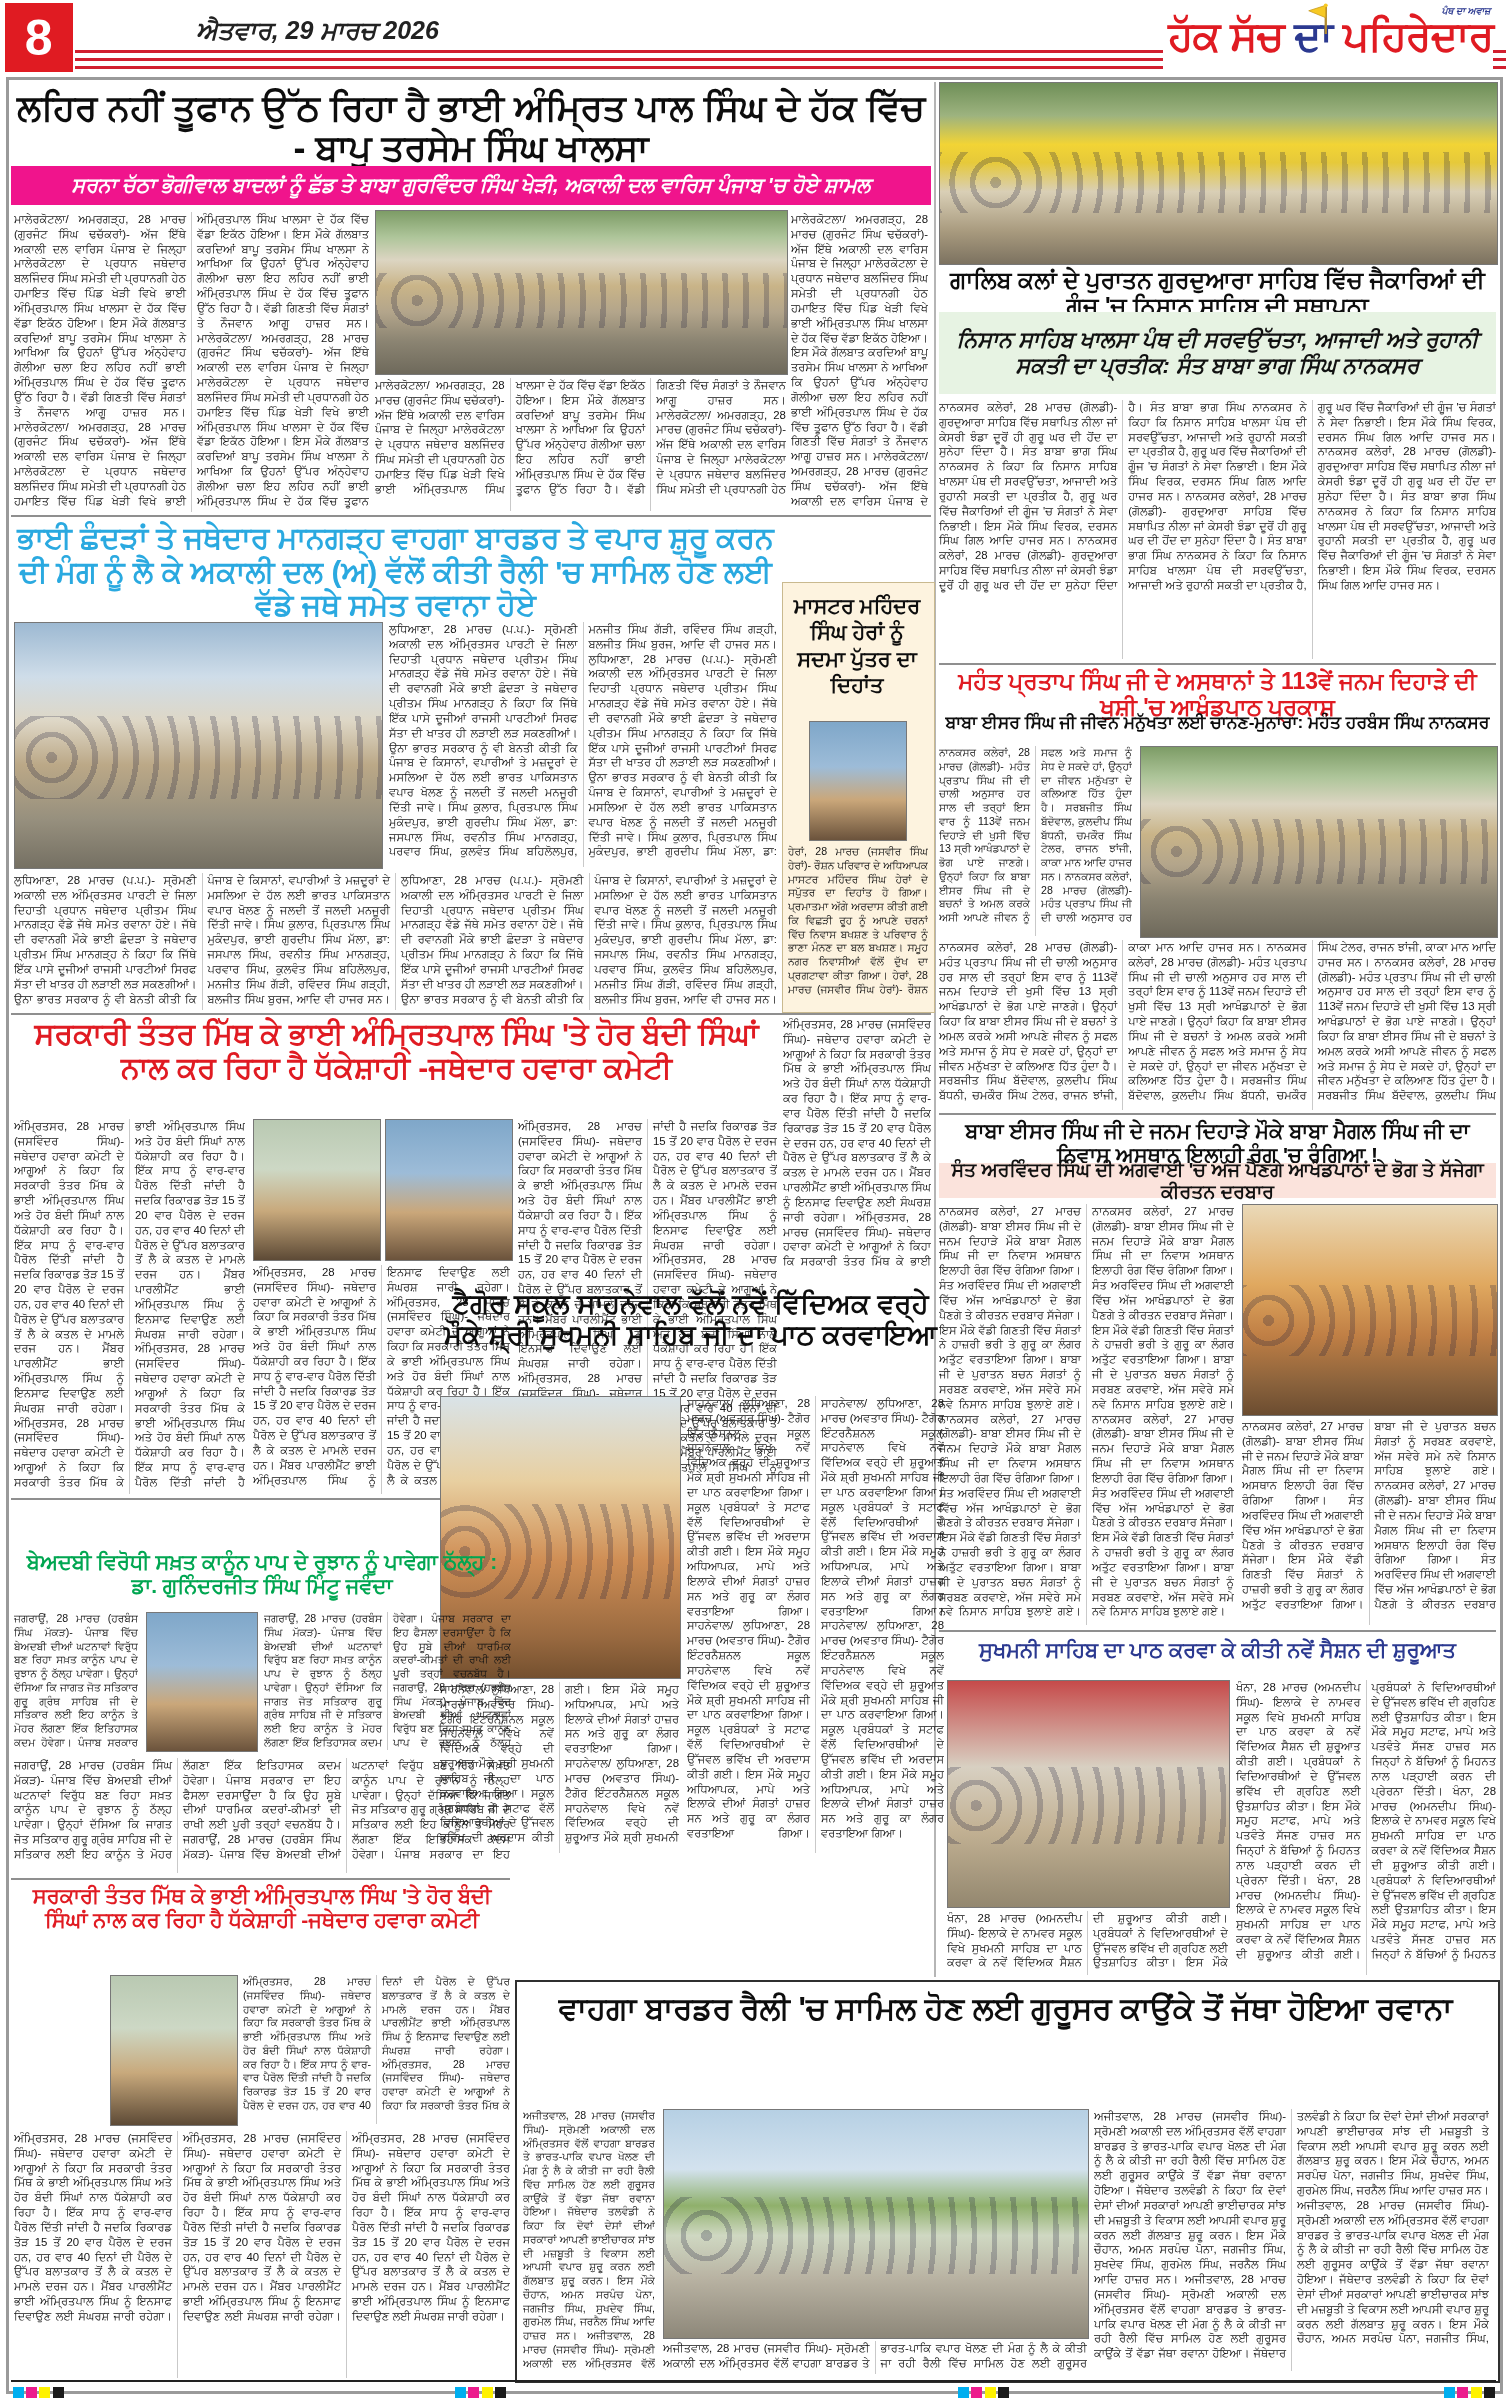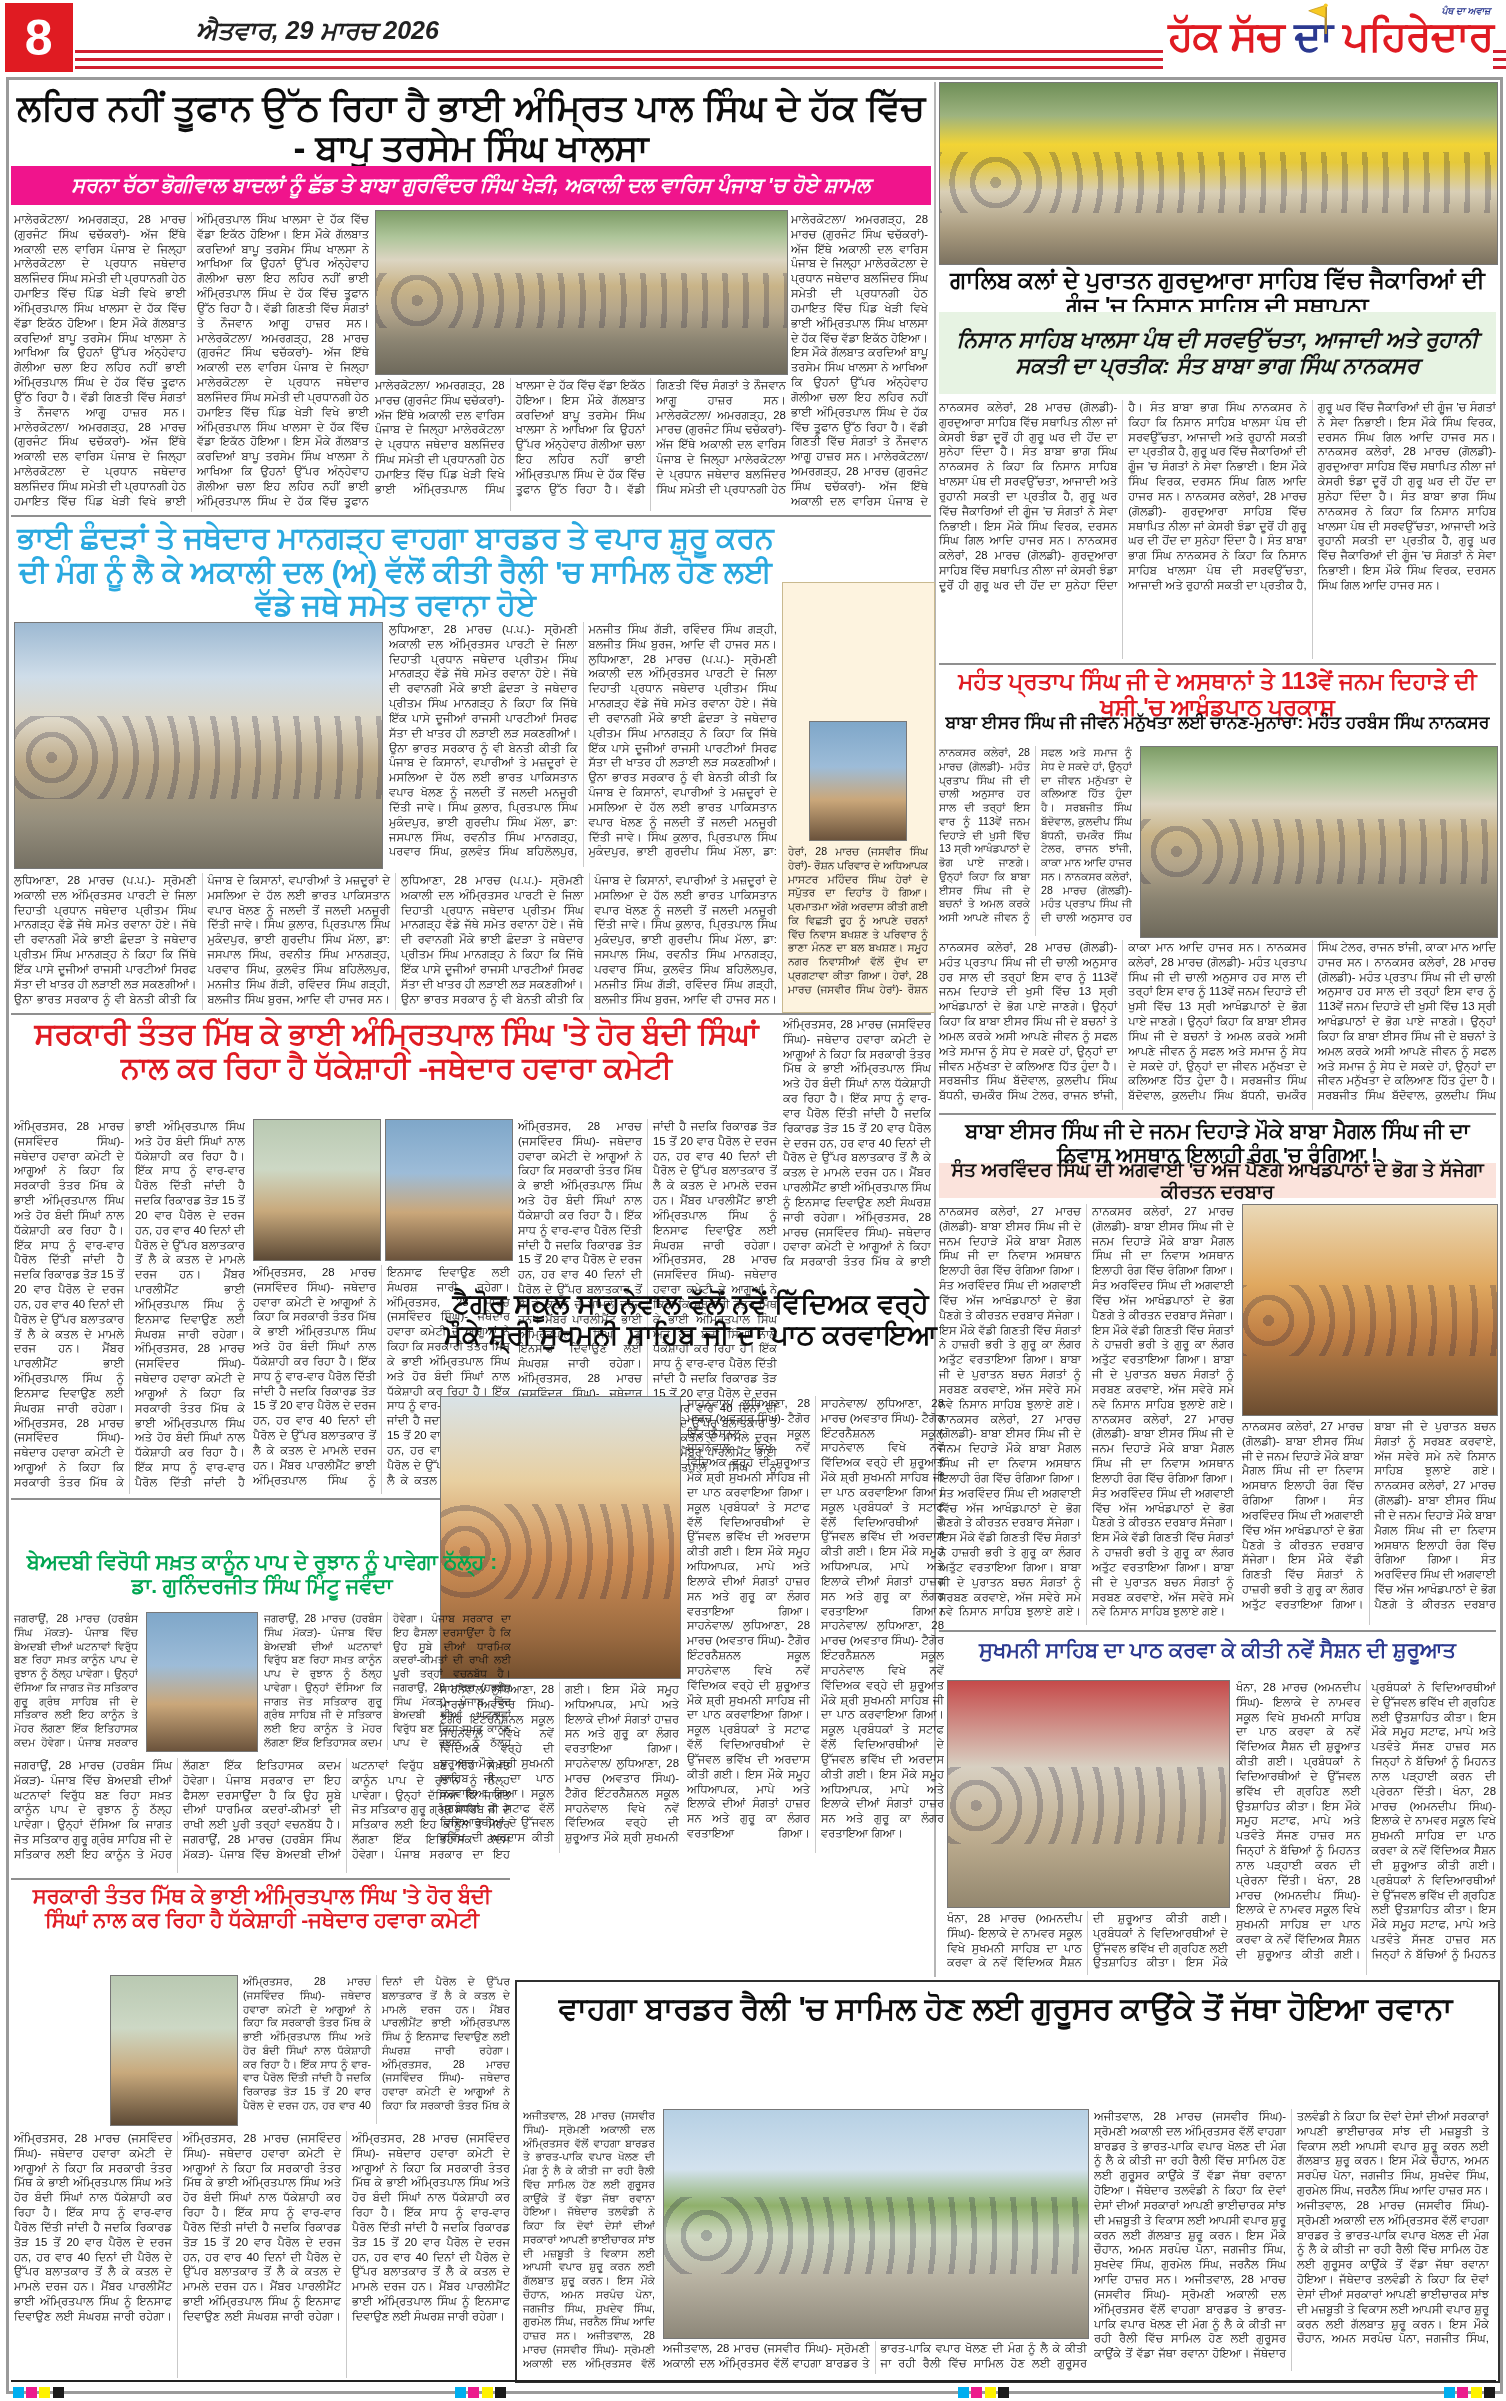--- a/index.html
+++ b/index.html
@@ -98,20 +98,21 @@
   <div class="hdiv" style="left:939px;top:663px;width:557px;"></div>
 
   <div class="hl cyan" style="left:14px;top:521px;width:763px;font-size:30px;">ਭਾਈ ਛੰਦੜਾਂ ਤੇ ਜਥੇਦਾਰ ਮਾਨਗੜ੍ਹ ਵਾਹਗਾ ਬਾਰਡਰ ਤੇ ਵਪਾਰ ਸ਼ੁਰੂ ਕਰਨ ਦੀ ਮੰਗ ਨੂੰ ਲੈ ਕੇ ਅਕਾਲੀ ਦਲ (ਅ) ਵੱਲੋਂ ਕੀਤੀ ਰੈਲੀ 'ਚ ਸਾਮਿਲ ਹੋਣ ਲਈ ਵੱਡੇ ਜਥੇ ਸਮੇਤ ਰਵਾਨਾ ਹੋਏ</div>
   <div class="ph crowd2" style="left:14px;top:622px;width:367px;height:245px;">
       <div class="heads"></div>
     </div>
   <div class="cols c2" style="left:389px;top:622px;width:388px;height:245px;">ਲੁਧਿਆਣਾ, 28 ਮਾਰਚ (ਪ.ਪ.)- ਸ੍ਰੋਮਣੀ ਅਕਾਲੀ ਦਲ ਅੰਮ੍ਰਿਤਸਰ ਪਾਰਟੀ ਦੇ ਜਿਲਾ ਦਿਹਾਤੀ ਪ੍ਰਧਾਨ ਜਥੇਦਾਰ ਪ੍ਰੀਤਮ ਸਿੰਘ ਮਾਨਗੜ੍ਹ ਵੱਡੇ ਜੱਥੇ ਸਮੇਤ ਰਵਾਨਾ ਹੋਏ। ਜੱਥੇ ਦੀ ਰਵਾਨਗੀ ਮੌਕੇ ਭਾਈ ਛੰਦੜਾ ਤੇ ਜਥੇਦਾਰ ਪ੍ਰੀਤਮ ਸਿੰਘ ਮਾਨਗੜ੍ਹ ਨੇ ਕਿਹਾ ਕਿ ਜਿੱਥੇ ਇੱਕ ਪਾਸੇ ਦੂਜੀਆਂ ਰਾਜਸੀ ਪਾਰਟੀਆਂ ਸਿਰਫ ਸੱਤਾ ਦੀ ਖਾਤਰ ਹੀ ਲੜਾਈ ਲੜ ਸਕਣਗੀਆਂ। ਉਨਾ ਭਾਰਤ ਸਰਕਾਰ ਨੂੰ ਵੀ ਬੇਨਤੀ ਕੀਤੀ ਕਿ ਪੰਜਾਬ ਦੇ ਕਿਸਾਨਾਂ, ਵਪਾਰੀਆਂ ਤੇ ਮਜ਼ਦੂਰਾਂ ਦੇ ਮਸਲਿਆ ਦੇ ਹੱਲ ਲਈ ਭਾਰਤ ਪਾਕਿਸਤਾਨ ਵਪਾਰ ਖੋਲਣ ਨੂੰ ਜਲਦੀ ਤੋਂ ਜਲਦੀ ਮਨਜੂਰੀ ਦਿੱਤੀ ਜਾਵੇ। ਸਿੰਘ ਕੁਲਾਰ, ਪ੍ਰਿਤਪਾਲ ਸਿੰਘ ਮੁਕੰਦਪੁਰ, ਭਾਈ ਗੁਰਦੀਪ ਸਿੰਘ ਮੱਲਾ, ਡਾ: ਜਸਪਾਲ ਸਿੰਘ, ਰਵਨੀਤ ਸਿੰਘ ਮਾਨਗੜ੍ਹ, ਪਰਵਾਰ ਸਿੰਘ, ਕੁਲਵੰਤ ਸਿੰਘ ਬਹਿਲੋਲਪੁਰ, ਮਨਜੀਤ ਸਿੰਘ ਗੱੜੀ, ਰਵਿੰਦਰ ਸਿੰਘ ਗੜ੍ਹੀ, ਬਲਜੀਤ ਸਿੰਘ ਬੁਰਜ, ਆਦਿ ਵੀ ਹਾਜਰ ਸਨ।  ਲੁਧਿਆਣਾ, 28 ਮਾਰਚ (ਪ.ਪ.)- ਸ੍ਰੋਮਣੀ ਅਕਾਲੀ ਦਲ ਅੰਮ੍ਰਿਤਸਰ ਪਾਰਟੀ ਦੇ ਜਿਲਾ ਦਿਹਾਤੀ ਪ੍ਰਧਾਨ ਜਥੇਦਾਰ ਪ੍ਰੀਤਮ ਸਿੰਘ ਮਾਨਗੜ੍ਹ ਵੱਡੇ ਜੱਥੇ ਸਮੇਤ ਰਵਾਨਾ ਹੋਏ। ਜੱਥੇ ਦੀ ਰਵਾਨਗੀ ਮੌਕੇ ਭਾਈ ਛੰਦੜਾ ਤੇ ਜਥੇਦਾਰ ਪ੍ਰੀਤਮ ਸਿੰਘ ਮਾਨਗੜ੍ਹ ਨੇ ਕਿਹਾ ਕਿ ਜਿੱਥੇ ਇੱਕ ਪਾਸੇ ਦੂਜੀਆਂ ਰਾਜਸੀ ਪਾਰਟੀਆਂ ਸਿਰਫ ਸੱਤਾ ਦੀ ਖਾਤਰ ਹੀ ਲੜਾਈ ਲੜ ਸਕਣਗੀਆਂ। ਉਨਾ ਭਾਰਤ ਸਰਕਾਰ ਨੂੰ ਵੀ ਬੇਨਤੀ ਕੀਤੀ ਕਿ ਪੰਜਾਬ ਦੇ ਕਿਸਾਨਾਂ, ਵਪਾਰੀਆਂ ਤੇ ਮਜ਼ਦੂਰਾਂ ਦੇ ਮਸਲਿਆ ਦੇ ਹੱਲ ਲਈ ਭਾਰਤ ਪਾਕਿਸਤਾਨ ਵਪਾਰ ਖੋਲਣ ਨੂੰ ਜਲਦੀ ਤੋਂ ਜਲਦੀ ਮਨਜੂਰੀ ਦਿੱਤੀ ਜਾਵੇ। ਸਿੰਘ ਕੁਲਾਰ, ਪ੍ਰਿਤਪਾਲ ਸਿੰਘ ਮੁਕੰਦਪੁਰ, ਭਾਈ ਗੁਰਦੀਪ ਸਿੰਘ ਮੱਲਾ, ਡਾ: ਜਸਪਾਲ ਸਿੰਘ, ਰਵਨੀਤ ਸਿੰਘ ਮਾਨਗੜ੍ਹ, ਪਰਵਾਰ ਸਿੰਘ, ਕੁਲਵੰਤ ਸਿੰਘ ਬਹਿਲੋਲਪੁਰ, ਮਨਜੀਤ ਸਿੰਘ ਗੱੜੀ, ਰਵਿੰਦਰ ਸਿੰਘ ਗੜ੍ਹੀ, ਬਲਜੀਤ ਸਿੰਘ ਬੁਰਜ, ਆਦਿ ਵੀ ਹਾਜਰ ਸਨ।  ਲੁਧਿਆਣਾ, 28 ਮਾਰਚ (ਪ.ਪ.)- ਸ੍ਰੋਮਣੀ ਅਕਾਲੀ ਦਲ ਅੰਮ੍ਰਿਤਸਰ ਪਾਰਟੀ ਦੇ ਜਿਲਾ ਦਿਹਾਤੀ ਪ੍ਰਧਾਨ ਜਥੇਦਾਰ ਪ੍ਰੀਤਮ ਸਿੰਘ ਮਾਨਗੜ੍ਹ ਵੱਡੇ ਜੱਥੇ ਸਮੇਤ ਰਵਾਨਾ ਹੋਏ। ਜੱਥੇ ਦੀ ਰਵਾਨਗੀ ਮੌਕੇ ਭਾਈ ਛੰਦੜਾ ਤੇ ਜਥੇਦਾਰ ਪ੍ਰੀਤਮ ਸਿੰਘ ਮਾਨਗੜ੍ਹ ਨੇ ਕਿਹਾ ਕਿ ਜਿੱਥੇ ਇੱਕ ਪਾਸੇ ਦੂਜੀਆਂ ਰਾਜਸੀ ਪਾਰਟੀਆਂ ਸਿਰਫ ਸੱਤਾ ਦੀ ਖਾਤਰ ਹੀ ਲੜਾਈ ਲੜ ਸਕਣਗੀਆਂ। ਉਨਾ ਭਾਰਤ ਸਰਕਾਰ ਨੂੰ ਵੀ ਬੇਨਤੀ ਕੀਤੀ ਕਿ ਪੰਜਾਬ ਦੇ ਕਿਸਾਨਾਂ, ਵਪਾਰੀਆਂ ਤੇ ਮਜ਼ਦੂਰਾਂ ਦੇ ਮਸਲਿਆ ਦੇ ਹੱਲ ਲਈ ਭਾਰਤ ਪਾਕਿਸਤਾਨ ਵਪਾਰ ਖੋਲਣ ਨੂੰ ਜਲਦੀ ਤੋਂ ਜਲਦੀ ਮਨਜੂਰੀ ਦਿੱਤੀ ਜਾਵੇ। ਸਿੰਘ ਕੁਲਾਰ, ਪ੍ਰਿਤਪਾਲ ਸਿੰਘ ਮੁਕੰਦਪੁਰ, ਭਾਈ ਗੁਰਦੀਪ ਸਿੰਘ ਮੱਲਾ, ਡਾ: ਜਸਪਾਲ ਸਿੰਘ, ਰਵਨੀਤ ਸਿੰਘ ਮਾਨਗੜ੍ਹ, ਪਰਵਾਰ ਸਿੰਘ, ਕੁਲਵੰਤ ਸਿੰਘ ਬਹਿਲੋਲਪੁਰ, ਮਨਜੀਤ ਸਿੰਘ ਗੱੜੀ, ਰਵਿੰਦਰ ਸਿੰਘ ਗੜ੍ਹੀ, ਬਲਜੀਤ ਸਿੰਘ ਬੁਰਜ, ਆਦਿ ਵੀ ਹਾਜਰ ਸਨ। </div>
   <div class="cols c4" style="left:14px;top:873px;width:763px;height:137px;">ਲੁਧਿਆਣਾ, 28 ਮਾਰਚ (ਪ.ਪ.)- ਸ੍ਰੋਮਣੀ ਅਕਾਲੀ ਦਲ ਅੰਮ੍ਰਿਤਸਰ ਪਾਰਟੀ ਦੇ ਜਿਲਾ ਦਿਹਾਤੀ ਪ੍ਰਧਾਨ ਜਥੇਦਾਰ ਪ੍ਰੀਤਮ ਸਿੰਘ ਮਾਨਗੜ੍ਹ ਵੱਡੇ ਜੱਥੇ ਸਮੇਤ ਰਵਾਨਾ ਹੋਏ। ਜੱਥੇ ਦੀ ਰਵਾਨਗੀ ਮੌਕੇ ਭਾਈ ਛੰਦੜਾ ਤੇ ਜਥੇਦਾਰ ਪ੍ਰੀਤਮ ਸਿੰਘ ਮਾਨਗੜ੍ਹ ਨੇ ਕਿਹਾ ਕਿ ਜਿੱਥੇ ਇੱਕ ਪਾਸੇ ਦੂਜੀਆਂ ਰਾਜਸੀ ਪਾਰਟੀਆਂ ਸਿਰਫ ਸੱਤਾ ਦੀ ਖਾਤਰ ਹੀ ਲੜਾਈ ਲੜ ਸਕਣਗੀਆਂ। ਉਨਾ ਭਾਰਤ ਸਰਕਾਰ ਨੂੰ ਵੀ ਬੇਨਤੀ ਕੀਤੀ ਕਿ ਪੰਜਾਬ ਦੇ ਕਿਸਾਨਾਂ, ਵਪਾਰੀਆਂ ਤੇ ਮਜ਼ਦੂਰਾਂ ਦੇ ਮਸਲਿਆ ਦੇ ਹੱਲ ਲਈ ਭਾਰਤ ਪਾਕਿਸਤਾਨ ਵਪਾਰ ਖੋਲਣ ਨੂੰ ਜਲਦੀ ਤੋਂ ਜਲਦੀ ਮਨਜੂਰੀ ਦਿੱਤੀ ਜਾਵੇ। ਸਿੰਘ ਕੁਲਾਰ, ਪ੍ਰਿਤਪਾਲ ਸਿੰਘ ਮੁਕੰਦਪੁਰ, ਭਾਈ ਗੁਰਦੀਪ ਸਿੰਘ ਮੱਲਾ, ਡਾ: ਜਸਪਾਲ ਸਿੰਘ, ਰਵਨੀਤ ਸਿੰਘ ਮਾਨਗੜ੍ਹ, ਪਰਵਾਰ ਸਿੰਘ, ਕੁਲਵੰਤ ਸਿੰਘ ਬਹਿਲੋਲਪੁਰ, ਮਨਜੀਤ ਸਿੰਘ ਗੱੜੀ, ਰਵਿੰਦਰ ਸਿੰਘ ਗੜ੍ਹੀ, ਬਲਜੀਤ ਸਿੰਘ ਬੁਰਜ, ਆਦਿ ਵੀ ਹਾਜਰ ਸਨ।  ਲੁਧਿਆਣਾ, 28 ਮਾਰਚ (ਪ.ਪ.)- ਸ੍ਰੋਮਣੀ ਅਕਾਲੀ ਦਲ ਅੰਮ੍ਰਿਤਸਰ ਪਾਰਟੀ ਦੇ ਜਿਲਾ ਦਿਹਾਤੀ ਪ੍ਰਧਾਨ ਜਥੇਦਾਰ ਪ੍ਰੀਤਮ ਸਿੰਘ ਮਾਨਗੜ੍ਹ ਵੱਡੇ ਜੱਥੇ ਸਮੇਤ ਰਵਾਨਾ ਹੋਏ। ਜੱਥੇ ਦੀ ਰਵਾਨਗੀ ਮੌਕੇ ਭਾਈ ਛੰਦੜਾ ਤੇ ਜਥੇਦਾਰ ਪ੍ਰੀਤਮ ਸਿੰਘ ਮਾਨਗੜ੍ਹ ਨੇ ਕਿਹਾ ਕਿ ਜਿੱਥੇ ਇੱਕ ਪਾਸੇ ਦੂਜੀਆਂ ਰਾਜਸੀ ਪਾਰਟੀਆਂ ਸਿਰਫ ਸੱਤਾ ਦੀ ਖਾਤਰ ਹੀ ਲੜਾਈ ਲੜ ਸਕਣਗੀਆਂ। ਉਨਾ ਭਾਰਤ ਸਰਕਾਰ ਨੂੰ ਵੀ ਬੇਨਤੀ ਕੀਤੀ ਕਿ ਪੰਜਾਬ ਦੇ ਕਿਸਾਨਾਂ, ਵਪਾਰੀਆਂ ਤੇ ਮਜ਼ਦੂਰਾਂ ਦੇ ਮਸਲਿਆ ਦੇ ਹੱਲ ਲਈ ਭਾਰਤ ਪਾਕਿਸਤਾਨ ਵਪਾਰ ਖੋਲਣ ਨੂੰ ਜਲਦੀ ਤੋਂ ਜਲਦੀ ਮਨਜੂਰੀ ਦਿੱਤੀ ਜਾਵੇ। ਸਿੰਘ ਕੁਲਾਰ, ਪ੍ਰਿਤਪਾਲ ਸਿੰਘ ਮੁਕੰਦਪੁਰ, ਭਾਈ ਗੁਰਦੀਪ ਸਿੰਘ ਮੱਲਾ, ਡਾ: ਜਸਪਾਲ ਸਿੰਘ, ਰਵਨੀਤ ਸਿੰਘ ਮਾਨਗੜ੍ਹ, ਪਰਵਾਰ ਸਿੰਘ, ਕੁਲਵੰਤ ਸਿੰਘ ਬਹਿਲੋਲਪੁਰ, ਮਨਜੀਤ ਸਿੰਘ ਗੱੜੀ, ਰਵਿੰਦਰ ਸਿੰਘ ਗੜ੍ਹੀ, ਬਲਜੀਤ ਸਿੰਘ ਬੁਰਜ, ਆਦਿ ਵੀ ਹਾਜਰ ਸਨ।  ਲੁਧਿਆਣਾ, 28 ਮਾਰਚ (ਪ.ਪ.)- ਸ੍ਰੋਮਣੀ ਅਕਾਲੀ ਦਲ ਅੰਮ੍ਰਿਤਸਰ ਪਾਰਟੀ ਦੇ ਜਿਲਾ ਦਿਹਾਤੀ ਪ੍ਰਧਾਨ ਜਥੇਦਾਰ ਪ੍ਰੀਤਮ ਸਿੰਘ ਮਾਨਗੜ੍ਹ ਵੱਡੇ ਜੱਥੇ ਸਮੇਤ ਰਵਾਨਾ ਹੋਏ। ਜੱਥੇ ਦੀ ਰਵਾਨਗੀ ਮੌਕੇ ਭਾਈ ਛੰਦੜਾ ਤੇ ਜਥੇਦਾਰ ਪ੍ਰੀਤਮ ਸਿੰਘ ਮਾਨਗੜ੍ਹ ਨੇ ਕਿਹਾ ਕਿ ਜਿੱਥੇ ਇੱਕ ਪਾਸੇ ਦੂਜੀਆਂ ਰਾਜਸੀ ਪਾਰਟੀਆਂ ਸਿਰਫ ਸੱਤਾ ਦੀ ਖਾਤਰ ਹੀ ਲੜਾਈ ਲੜ ਸਕਣਗੀਆਂ। ਉਨਾ ਭਾਰਤ ਸਰਕਾਰ ਨੂੰ ਵੀ ਬੇਨਤੀ ਕੀਤੀ ਕਿ ਪੰਜਾਬ ਦੇ ਕਿਸਾਨਾਂ, ਵਪਾਰੀਆਂ ਤੇ ਮਜ਼ਦੂਰਾਂ ਦੇ ਮਸਲਿਆ ਦੇ ਹੱਲ ਲਈ ਭਾਰਤ ਪਾਕਿਸਤਾਨ ਵਪਾਰ ਖੋਲਣ ਨੂੰ ਜਲਦੀ ਤੋਂ ਜਲਦੀ ਮਨਜੂਰੀ ਦਿੱਤੀ ਜਾਵੇ। ਸਿੰਘ ਕੁਲਾਰ, ਪ੍ਰਿਤਪਾਲ ਸਿੰਘ ਮੁਕੰਦਪੁਰ, ਭਾਈ ਗੁਰਦੀਪ ਸਿੰਘ ਮੱਲਾ, ਡਾ: ਜਸਪਾਲ ਸਿੰਘ, ਰਵਨੀਤ ਸਿੰਘ ਮਾਨਗੜ੍ਹ, ਪਰਵਾਰ ਸਿੰਘ, ਕੁਲਵੰਤ ਸਿੰਘ ਬਹਿਲੋਲਪੁਰ, ਮਨਜੀਤ ਸਿੰਘ ਗੱੜੀ, ਰਵਿੰਦਰ ਸਿੰਘ ਗੜ੍ਹੀ, ਬਲਜੀਤ ਸਿੰਘ ਬੁਰਜ, ਆਦਿ ਵੀ ਹਾਜਰ ਸਨ। </div>
 
   <div class="cream-box" style="left:782px;top:582px;width:151px;height:429px;"></div>
+  <div class="hl black" style="left:785px;top:593px;width:144px;font-size:21px;line-height:1.25;">ਮਾਸਟਰ ਮਹਿੰਦਰ ਸਿੰਘ ਹੇਰਾਂ ਨੂੰ ਸਦਮਾ ਪੁੱਤਰ ਦਾ ਦਿਹਾਂਤ</div>
   <div class="ph portrait" style="left:809px;top:721px;width:96px;height:118px;"></div>
   <div class="cols c1" style="left:788px;top:845px;width:140px;height:160px;font-size:10.6px;">ਹੇਰਾਂ, 28 ਮਾਰਚ (ਜਸਵੀਰ ਸਿੰਘ ਹੇਰਾਂ)- ਰੌਸ਼ਨ ਪਰਿਵਾਰ ਦੇ ਅਧਿਆਪਕ ਮਾਸਟਰ ਮਹਿੰਦਰ ਸਿੰਘ ਹੇਰਾਂ ਦੇ ਸਪੁੱਤਰ ਦਾ ਦਿਹਾਂਤ ਹੋ ਗਿਆ। ਪ੍ਰਮਾਤਮਾ ਅੱਗੇ ਅਰਦਾਸ ਕੀਤੀ ਗਈ ਕਿ ਵਿਛੜੀ ਰੂਹ ਨੂੰ ਆਪਣੇ ਚਰਨਾਂ ਵਿੱਚ ਨਿਵਾਸ ਬਖਸ਼ਣ ਤੇ ਪਰਿਵਾਰ ਨੂੰ ਭਾਣਾ ਮੰਨਣ ਦਾ ਬਲ ਬਖਸ਼ਣ। ਸਮੂਹ ਨਗਰ ਨਿਵਾਸੀਆਂ ਵੱਲੋਂ ਦੁੱਖ ਦਾ ਪ੍ਰਗਟਾਵਾ ਕੀਤਾ ਗਿਆ।  ਹੇਰਾਂ, 28 ਮਾਰਚ (ਜਸਵੀਰ ਸਿੰਘ ਹੇਰਾਂ)- ਰੌਸ਼ਨ ਪਰਿਵਾਰ ਦੇ ਅਧਿਆਪਕ ਮਾਸਟਰ ਮਹਿੰਦਰ ਸਿੰਘ ਹੇਰਾਂ ਦੇ ਸਪੁੱਤਰ ਦਾ ਦਿਹਾਂਤ ਹੋ ਗਿਆ। ਪ੍ਰਮਾਤਮਾ ਅੱਗੇ ਅਰਦਾਸ ਕੀਤੀ ਗਈ ਕਿ ਵਿਛੜੀ ਰੂਹ ਨੂੰ ਆਪਣੇ ਚਰਨਾਂ ਵਿੱਚ ਨਿਵਾਸ ਬਖਸ਼ਣ ਤੇ ਪਰਿਵਾਰ ਨੂੰ ਭਾਣਾ ਮੰਨਣ ਦਾ ਬਲ ਬਖਸ਼ਣ। ਸਮੂਹ ਨਗਰ ਨਿਵਾਸੀਆਂ ਵੱਲੋਂ ਦੁੱਖ ਦਾ ਪ੍ਰਗਟਾਵਾ ਕੀਤਾ ਗਿਆ। </div>
   <div class="hdiv" style="left:11px;top:1013px;width:920px;"></div>
 
   <div class="hl red" style="left:939px;top:669px;width:557px;font-size:23px;">ਮਹੰਤ ਪ੍ਰਤਾਪ ਸਿੰਘ ਜੀ ਦੇ ਅਸਥਾਨਾਂ ਤੇ 113ਵੇਂ ਜਨਮ ਦਿਹਾੜੇ ਦੀ ਖੁਸ਼ੀ 'ਚ ਆਖੰਡਪਾਠ ਪ੍ਰਕਾਸ਼</div>
   <div class="hl black" style="left:939px;top:713px;width:557px;font-size:17.3px;">ਬਾਬਾ ਈਸਰ ਸਿੰਘ ਜੀ ਜੀਵਨ ਮਨੁੱਖਤਾ ਲਈ ਚਾਨਣ-ਮੁਨਾਰਾ: ਮਹੰਤ ਹਰਬੰਸ ਸਿੰਘ ਨਾਨਕਸਰ</div>
   <div class="ph crowd" style="left:1140px;top:746px;width:356px;height:190px;">
       <div class="heads"></div>
     </div>
   <div class="cols c2" style="left:939px;top:746px;width:193px;height:190px;font-size:10.6px;">ਨਾਨਕਸਰ ਕਲੇਰਾਂ, 28 ਮਾਰਚ (ਗੋਲਡੀ)- ਮਹੰਤ ਪ੍ਰਤਾਪ ਸਿੰਘ ਜੀ ਦੀ ਚਾਲੀ ਅਨੁਸਾਰ ਹਰ ਸਾਲ ਦੀ ਤਰ੍ਹਾਂ ਇਸ ਵਾਰ ਨੂੰ 113ਵੇਂ ਜਨਮ ਦਿਹਾੜੇ ਦੀ ਖੁਸੀ ਵਿੱਚ 13 ਸ੍ਰੀ ਆਖੰਡਪਾਠਾਂ ਦੇ ਭੋਗ ਪਾਏ ਜਾਣਗੇ। ਉਨ੍ਹਾਂ ਕਿਹਾ ਕਿ ਬਾਬਾ ਈਸਰ ਸਿੰਘ ਜੀ ਦੇ ਬਚਨਾਂ ਤੇ ਅਮਲ ਕਰਕੇ ਅਸੀ ਆਪਣੇ ਜੀਵਨ ਨੂੰ ਸਫਲ ਅਤੇ ਸਮਾਜ ਨੂੰ ਸੇਧ ਦੇ ਸਕਦੇ ਹਾਂ, ਉਨ੍ਹਾਂ ਦਾ ਜੀਵਨ ਮਨੁੱਖਤਾ ਦੇ ਕਲਿਆਣ ਹਿੱਤ ਹੁੰਦਾ ਹੈ। ਸਰਬਜੀਤ ਸਿੰਘ ਬੱਦੋਵਾਲ, ਕੁਲਦੀਪ ਸਿੰਘ ਬੱਧਨੀ, ਚਮਕੌਰ ਸਿੰਘ ਟੇਲਰ, ਰਾਜਨ ਝਾਂਜੀ, ਕਾਕਾ ਮਾਨ ਆਦਿ ਹਾਜਰ ਸਨ।  ਨਾਨਕਸਰ ਕਲੇਰਾਂ, 28 ਮਾਰਚ (ਗੋਲਡੀ)- ਮਹੰਤ ਪ੍ਰਤਾਪ ਸਿੰਘ ਜੀ ਦੀ ਚਾਲੀ ਅਨੁਸਾਰ ਹਰ ਸਾਲ ਦੀ ਤਰ੍ਹਾਂ ਇਸ ਵਾਰ ਨੂੰ 113ਵੇਂ ਜਨਮ ਦਿਹਾੜੇ ਦੀ ਖੁਸੀ ਵਿੱਚ 13 ਸ੍ਰੀ ਆਖੰਡਪਾਠਾਂ ਦੇ ਭੋਗ ਪਾਏ ਜਾਣਗੇ। ਉਨ੍ਹਾਂ ਕਿਹਾ ਕਿ ਬਾਬਾ ਈਸਰ ਸਿੰਘ ਜੀ ਦੇ ਬਚਨਾਂ ਤੇ ਅਮਲ ਕਰਕੇ ਅਸੀ ਆਪਣੇ ਜੀਵਨ ਨੂੰ ਸਫਲ ਅਤੇ ਸਮਾਜ ਨੂੰ ਸੇਧ ਦੇ ਸਕਦੇ ਹਾਂ, ਉਨ੍ਹਾਂ ਦਾ ਜੀਵਨ ਮਨੁੱਖਤਾ ਦੇ ਕਲਿਆਣ ਹਿੱਤ ਹੁੰਦਾ ਹੈ। ਸਰਬਜੀਤ ਸਿੰਘ ਬੱਦੋਵਾਲ, ਕੁਲਦੀਪ ਸਿੰਘ ਬੱਧਨੀ, ਚਮਕੌਰ ਸਿੰਘ ਟੇਲਰ, ਰਾਜਨ ਝਾਂਜੀ, ਕਾਕਾ ਮਾਨ ਆਦਿ ਹਾਜਰ ਸਨ। </div>

